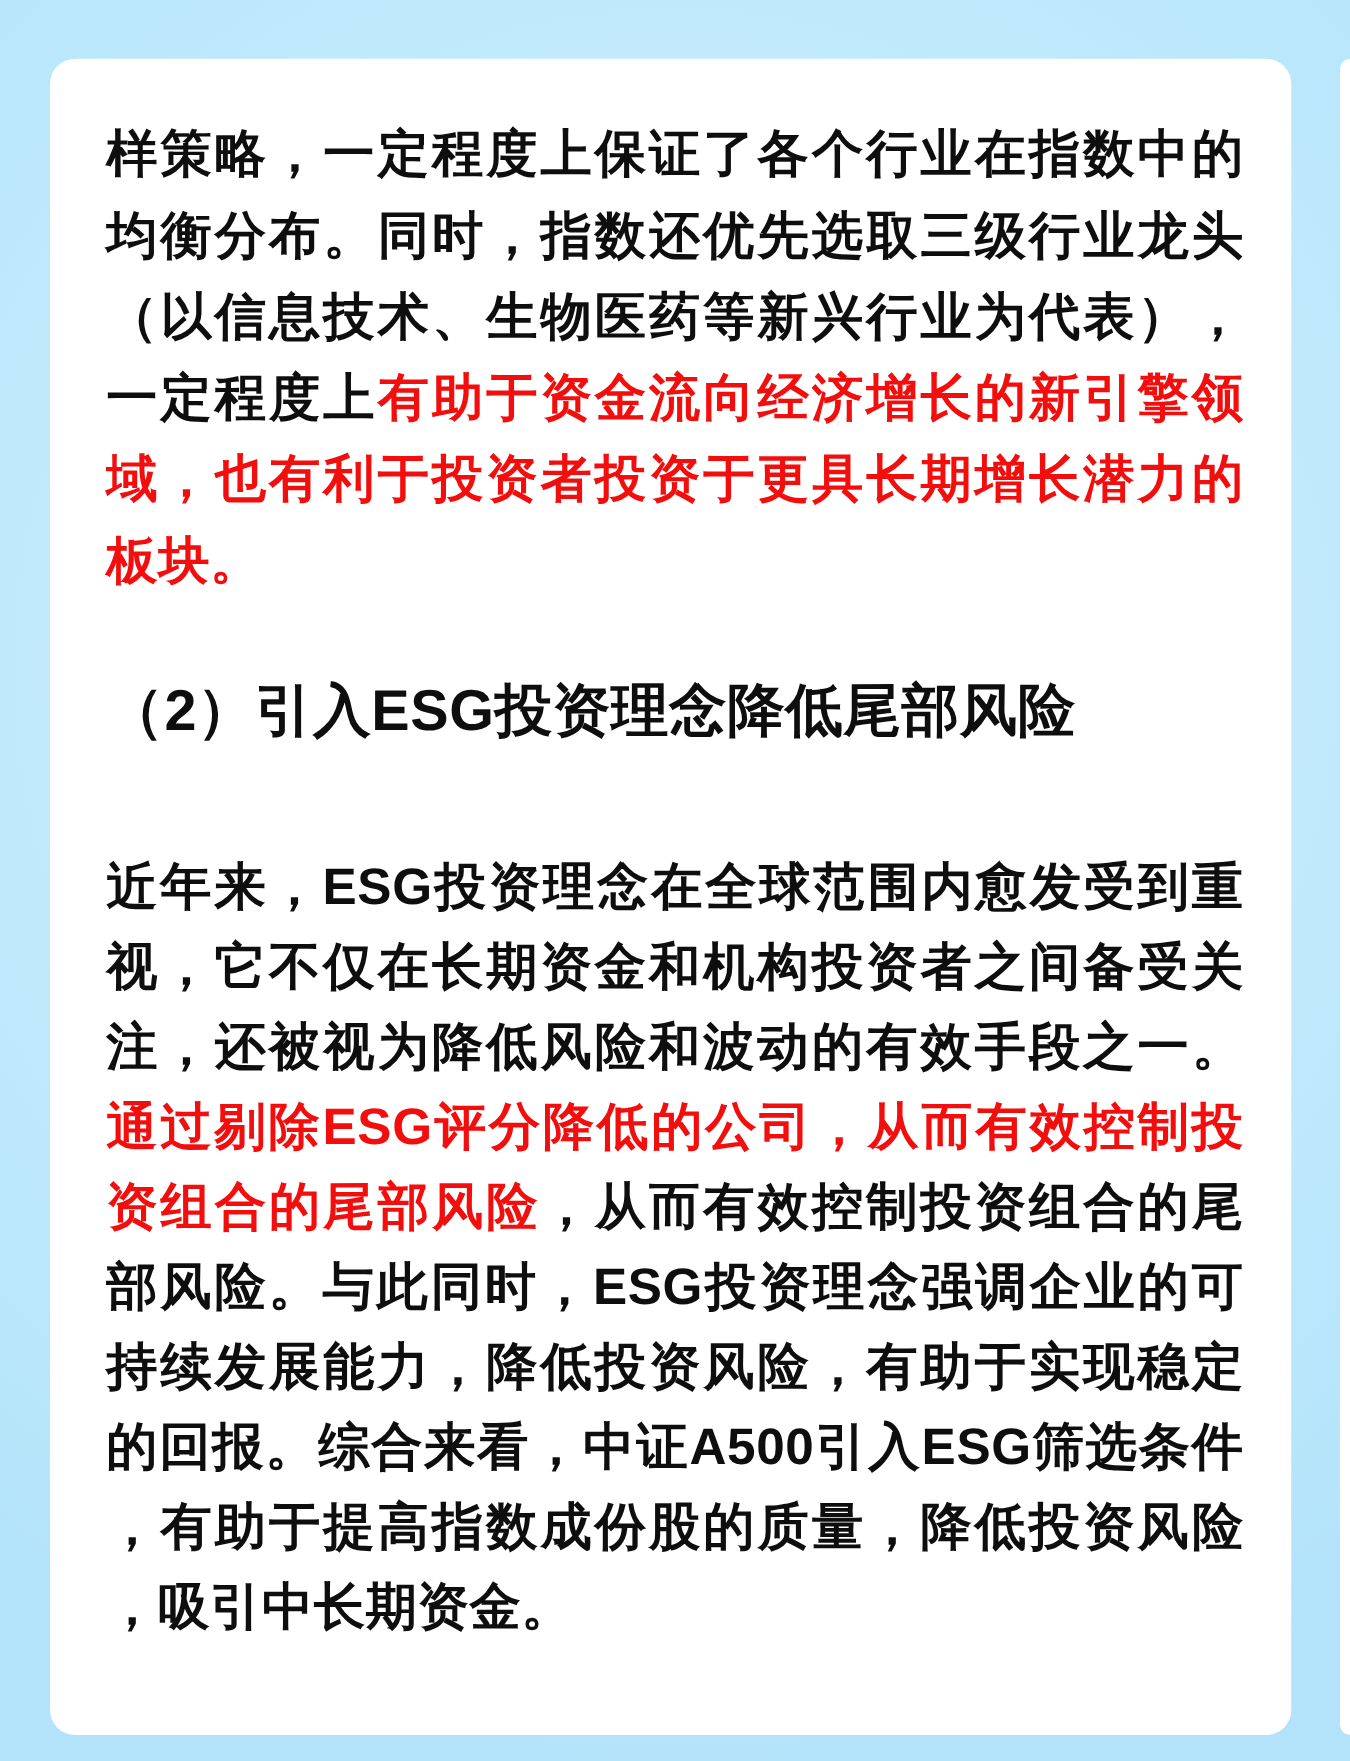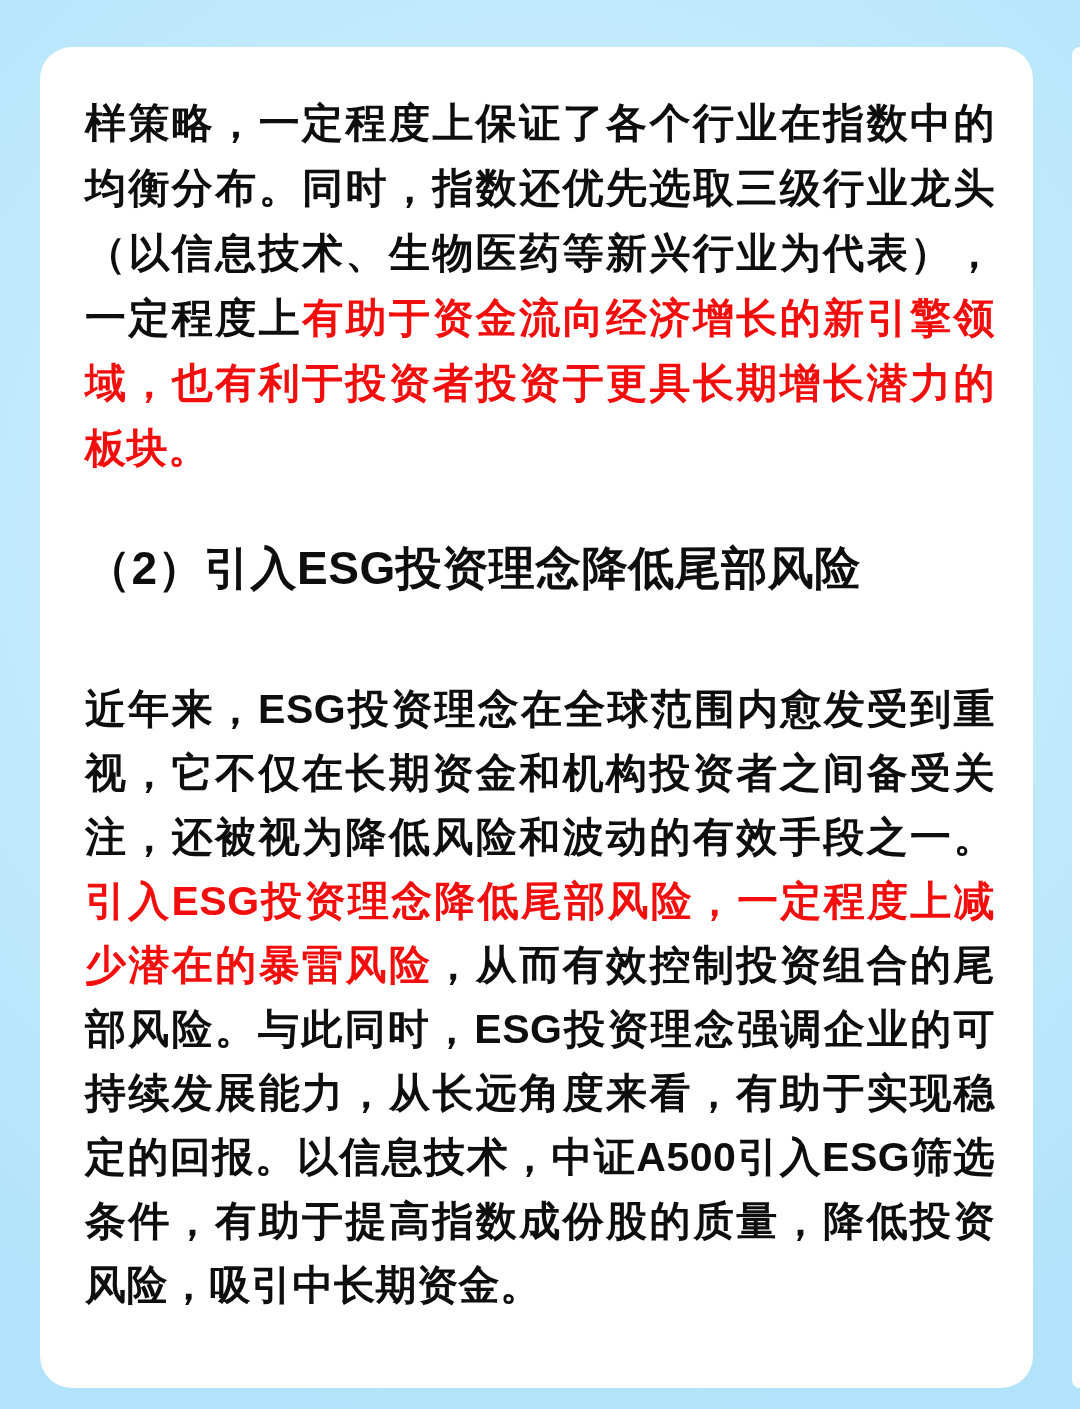--- a/index.html
+++ b/index.html
@@ -17,21 +17,21 @@
       var(--bg-mid, #c2eafc) 55%,
       var(--bg-edge, #b2e3fa) 100%);
   }
   .card {
     position: absolute;
     left: 40px;
     top: 47px;
     width: 993px;
     height: 1341px;
     background: var(--card-bg, #ffffff);
-    border-radius: 32px;
+    border-radius: 20px;
     box-sizing: border-box;
     padding: 44px 38px 0 45px;
   }
   .next-page-sliver {
     position: absolute;
     left: 1072px;
     top: 47px;
     width: 8px;
     height: 1341px;
     background: var(--card-bg, #ffffff);
@@ -62,16 +62,16 @@
   .seg.red { color: var(--accent-red, #f30e0e); }
 </style>
 </head>
 <body style="--bg-center: #d5f0fe; --bg-mid: #c2eafc; --bg-edge: #b2e3fa; --card-bg: #ffffff; --ink: #0e0e0e; --accent-red: #f30e0e;">
 
 <div class="card">
   <p class="para para-1"><span class="seg">样策略，一定程度上保证了各个行业在指数中的均衡分布。同时，指数还优先选取三级行业龙头（以信息技术、生物医药等新兴行业为代表），一定程度上</span><span class="seg red">有助于资金流向经济增长的新引擎领域，也有利于投资者投资于更具长期增长潜力的板块。</span></p>
 
   <h2 class="heading">（2）引入ESG投资理念降低尾部风险</h2>
 
-  <p class="para para-2"><span class="seg">近年来，ESG投资理念在全球范围内愈发受到重视，它不仅在长期资金和机构投资者之间备受关注，还被视为降低风险和波动的有效手段之一。</span><span class="seg red">引入ESG投资理念降低尾部风险，一定程度上减少潜在的暴雷风险</span><span class="seg">，从而有效控制投资组合的尾部风险。与此同时，ESG投资理念强调企业的可持续发展能力，从长远角度来看，有助于实现稳定的回报。以信息技术，中证A500引入ESG筛选条件，有助于提高指数成份股的质量，降低投资风险，吸引中长期资金。</span></p>
+  <p class="para para-2"><span class="seg">近年来，ESG投资理念在全球范围内愈发受到重视，它不仅在长期资金和机构投资者之间备受关注，还被视为降低风险和波动的有效手段之一。</span><span class="seg red">通过剔除ESG评分降低的公司，从而有效控制投资组合的尾部风险</span><span class="seg">，从而有效控制投资组合的尾部风险。与此同时，ESG投资理念强调企业的可持续发展能力，降低投资风险，有助于实现稳定的回报。综合来看，中证A500引入ESG筛选条件，有助于提高指数成份股的质量，降低投资风险，吸引中长期资金。</span></p>
 </div>
 
 <div class="next-page-sliver"></div>
 
 </body></html>

